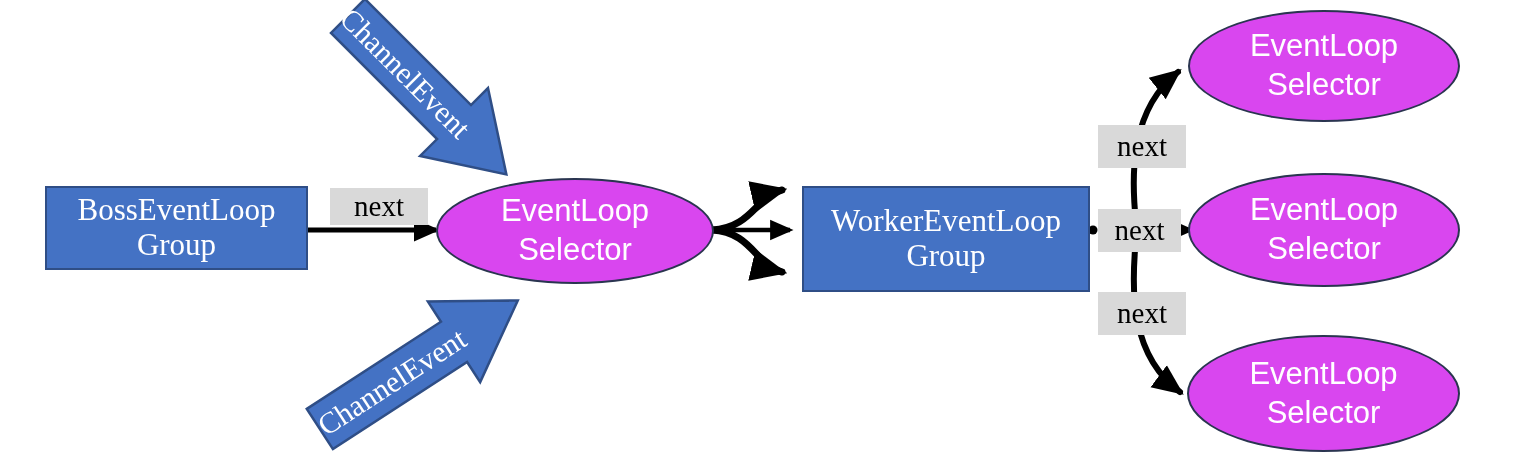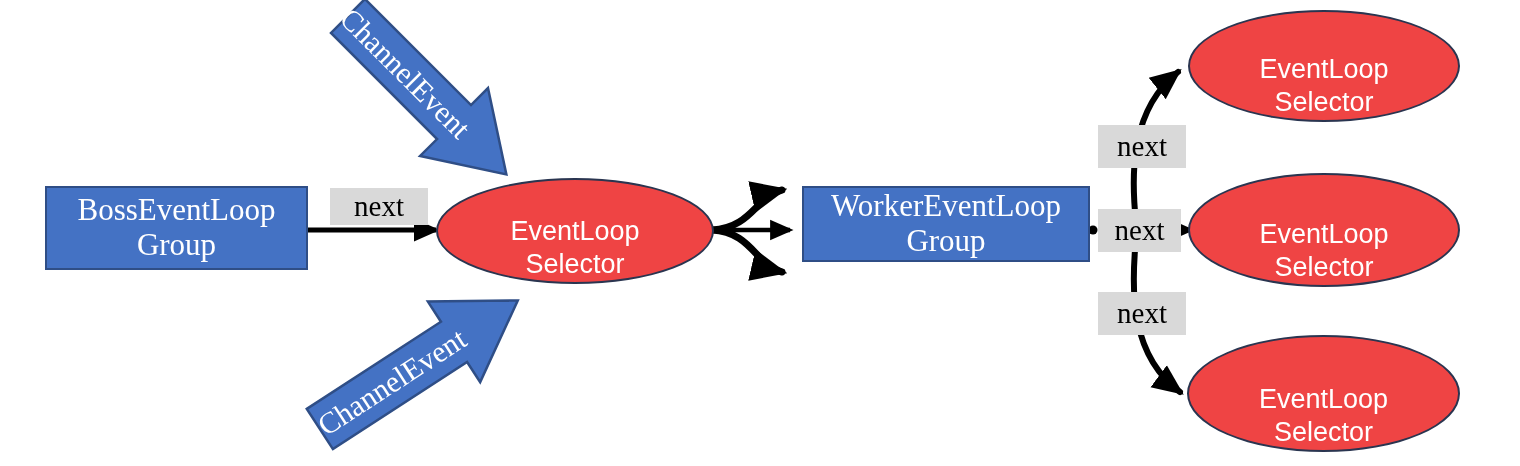--- a/index.html
+++ b/index.html
@@ -38,30 +38,30 @@
     display: flex;
     align-items: center;
     justify-content: center;
     box-sizing: border-box;
     z-index: 5;
   }
 
   
   .ellipse {
     position: absolute;
-    background: #ef4444;
+    background: #d946ef;
     border: 2.5px solid #2A3550;
     border-radius: 50%;
     color: #ffffff;
     font-family: "Liberation Sans", sans-serif;
-    font-size: 27px;
+    font-size: 31px;
     line-height: 1.25;
     text-align: center;
     display: flex;
-    align-items: flex-end;
+    align-items: center;
     justify-content: center;
     box-sizing: border-box;
     z-index: 5;
   }
 
   
   .edge-label {
     position: absolute;
     background: #D9D9D9;
     color: #000000;
@@ -161,21 +161,21 @@
 
   <div class="edge-label" style="left:330px; top:188px; width:98px; height:37px;">next</div>
 
   <div class="ellipse" style="left:436px; top:178px; width:278px; height:106px;">
     <span>
       <span>EventLoop</span><br>
       <span>Selector</span>
     </span>
   </div>
 
-  <div class="proc-box" style="left:802px; top:186px; width:288px; height:76px;">
+  <div class="proc-box" style="left:802px; top:186px; width:288px; height:106px;">
     <span>
       <span>WorkerEventLoop</span><br>
       <span>Group</span>
     </span>
   </div>
 
   <div class="edge-label" style="left:1098px; top:125px; width:88px; height:43px;">next</div>
 
   <div class="edge-label" style="left:1098px; top:209px; width:83px; height:43px;">next</div>
 

